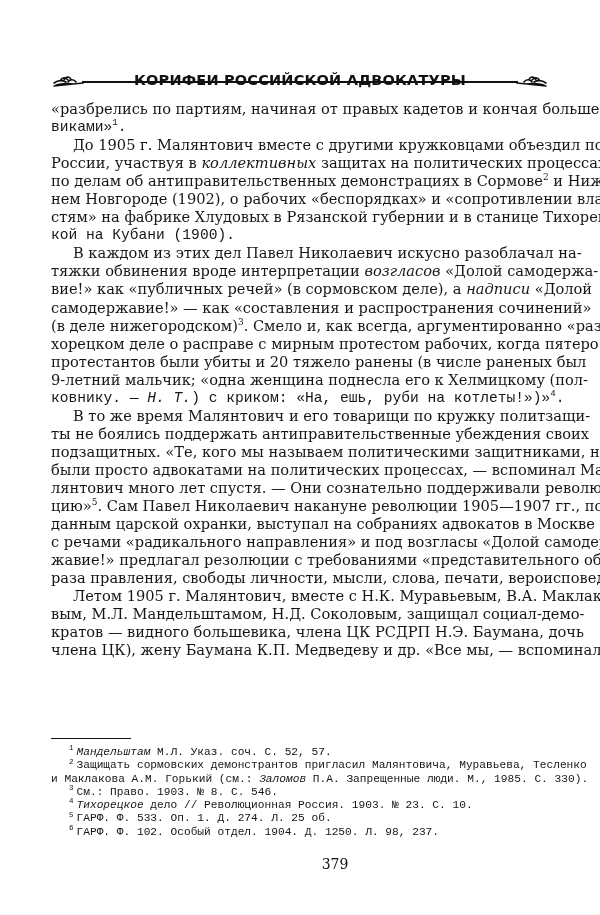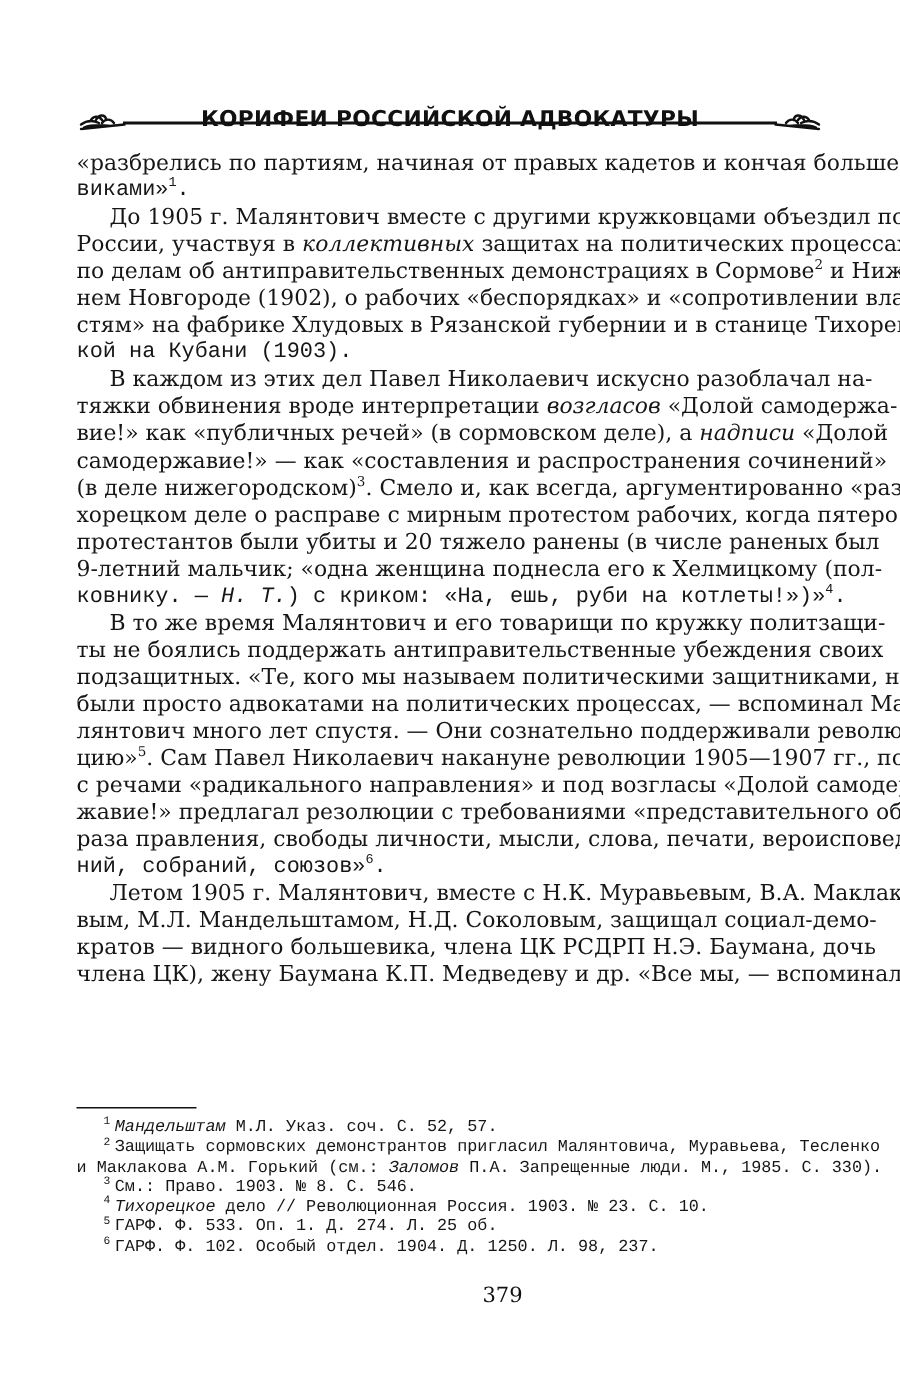--- a/index.html
+++ b/index.html
@@ -60,40 +60,40 @@
   </div>
 
   <div class="body-text" id="body-text">
       <span class="line">«разбрелись по партиям, начиная от правых кадетов и кончая больше-</span>
       <span class="line last">виками»<sup>1</sup>.</span>
       <span class="line ind">До 1905 г. Малянтович вместе с другими кружковцами объездил пол-</span>
       <span class="line">России, участвуя в <em>коллективных</em> защитах на политических процессах</span>
       <span class="line">по делам об антиправительственных демонстрациях в Сормове<sup>2</sup> и Ниж-</span>
       <span class="line">нем Новгороде (1902), о рабочих «беспорядках» и «сопротивлении вла-</span>
       <span class="line">стям» на фабрике Хлудовых в Рязанской губернии и в станице Тихорец-</span>
-      <span class="line last">кой на Кубани (1903).</span>
+      <span class="line last">кой на Кубани (1900).</span>
       <span class="line ind">В каждом из этих дел Павел Николаевич искусно разоблачал на-</span>
       <span class="line">тяжки обвинения вроде интерпретации <em>возгласов</em> «Долой самодержа-</span>
       <span class="line">вие!» как «публичных речей» (в сормовском деле), а <em>надписи</em> «Долой</span>
       <span class="line">самодержавие!» — как «составления и распространения сочинений»</span>
       <span class="line">(в деле нижегородском)<sup>3</sup>. Смело и, как всегда, аргументированно «раз-</span>
       <span class="line">хорецком деле о расправе с мирным протестом рабочих, когда пятеро</span>
       <span class="line">протестантов были убиты и 20 тяжело ранены (в числе раненых был</span>
       <span class="line">9-летний мальчик; «одна женщина поднесла его к Хелмицкому (пол-</span>
       <span class="line last">ковнику. — <em>Н. Т.</em>) с криком: «На, ешь, руби на котлеты!»)»<sup>4</sup>.</span>
       <span class="line ind">В то же время Малянтович и его товарищи по кружку политзащи-</span>
       <span class="line">ты не боялись поддержать антиправительственные убеждения своих</span>
       <span class="line">подзащитных. «Те, кого мы называем политическими защитниками, не</span>
       <span class="line">были просто адвокатами на политических процессах, — вспоминал Ма-</span>
       <span class="line">лянтович много лет спустя. — Они сознательно поддерживали револю-</span>
       <span class="line">цию»<sup>5</sup>. Сам Павел Николаевич накануне революции 1905—1907 гг., по</span>
+      <span class="line">данным царской охранки, выступал на собраниях адвокатов в Москве</span>
       <span class="line">с речами «радикального направления» и под возгласы «Долой самодер-</span>
       <span class="line">жавие!» предлагал резолюции с требованиями «представительного об-</span>
       <span class="line">раза правления, свободы личности, мысли, слова, печати, вероисповеда-</span>
-      <span class="line last">ний, собраний, союзов»<sup>6</sup>.</span>
       <span class="line ind">Летом 1905 г. Малянтович, вместе с Н.К. Муравьевым, В.А. Маклако-</span>
       <span class="line">вым, М.Л. Мандельштамом, Н.Д. Соколовым, защищал социал-демо-</span>
       <span class="line">кратов — видного большевика, члена ЦК РСДРП Н.Э. Баумана, дочь</span>
       <span class="line">члена ЦК), жену Баумана К.П. Медведеву и др. «Все мы, — вспоминал</span>
     </div>
 
   <div class="fn-rule"></div>
   <div class="footnotes" id="footnotes">
       <div class="fn ind"><span class="num">1</span><em>Мандельштам</em> М.Л. Указ. соч. С. 52, 57.</div>
       <div class="fn ind"><span class="num">2</span>Защищать сормовских демонстрантов пригласил Малянтовича, Муравьева, Тесленко</div>

